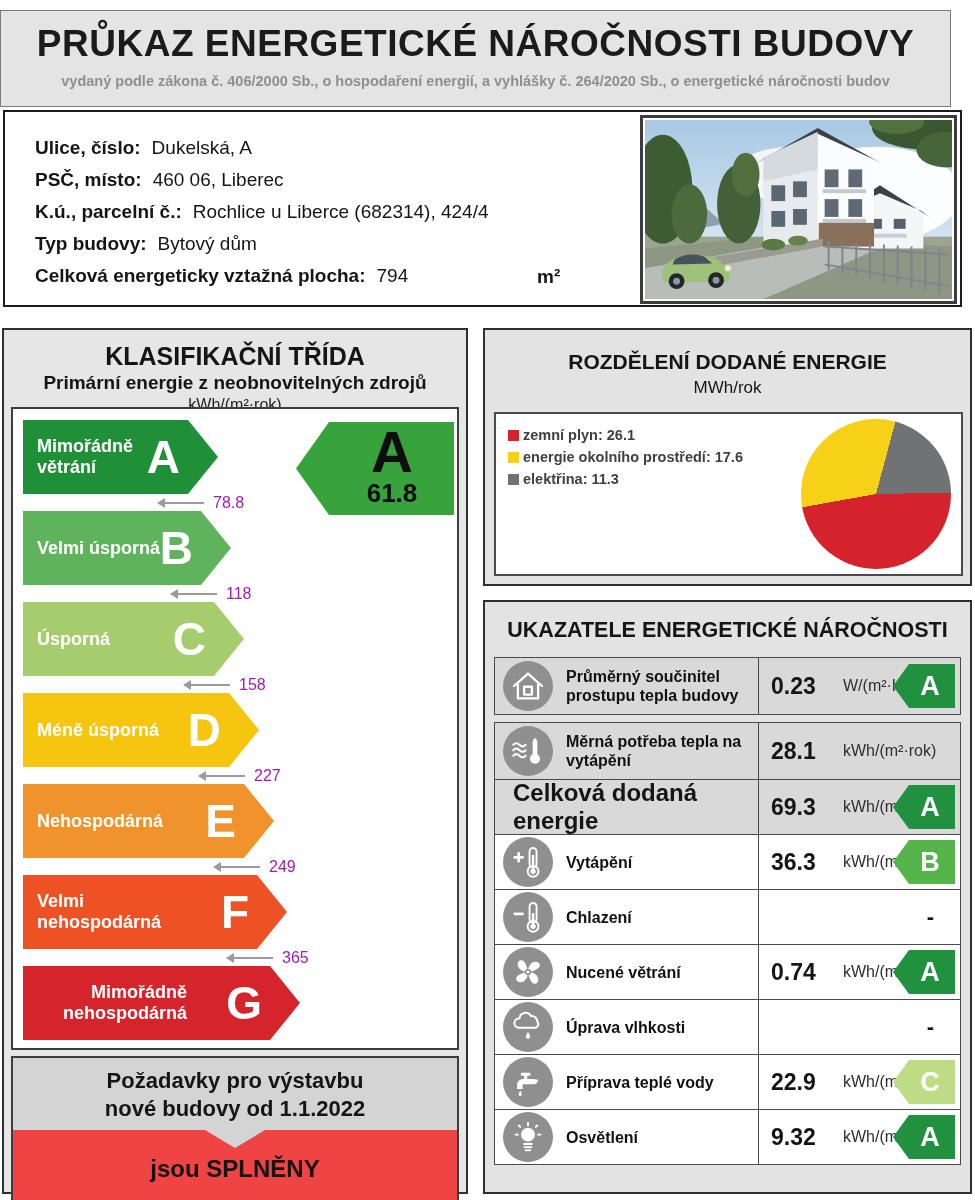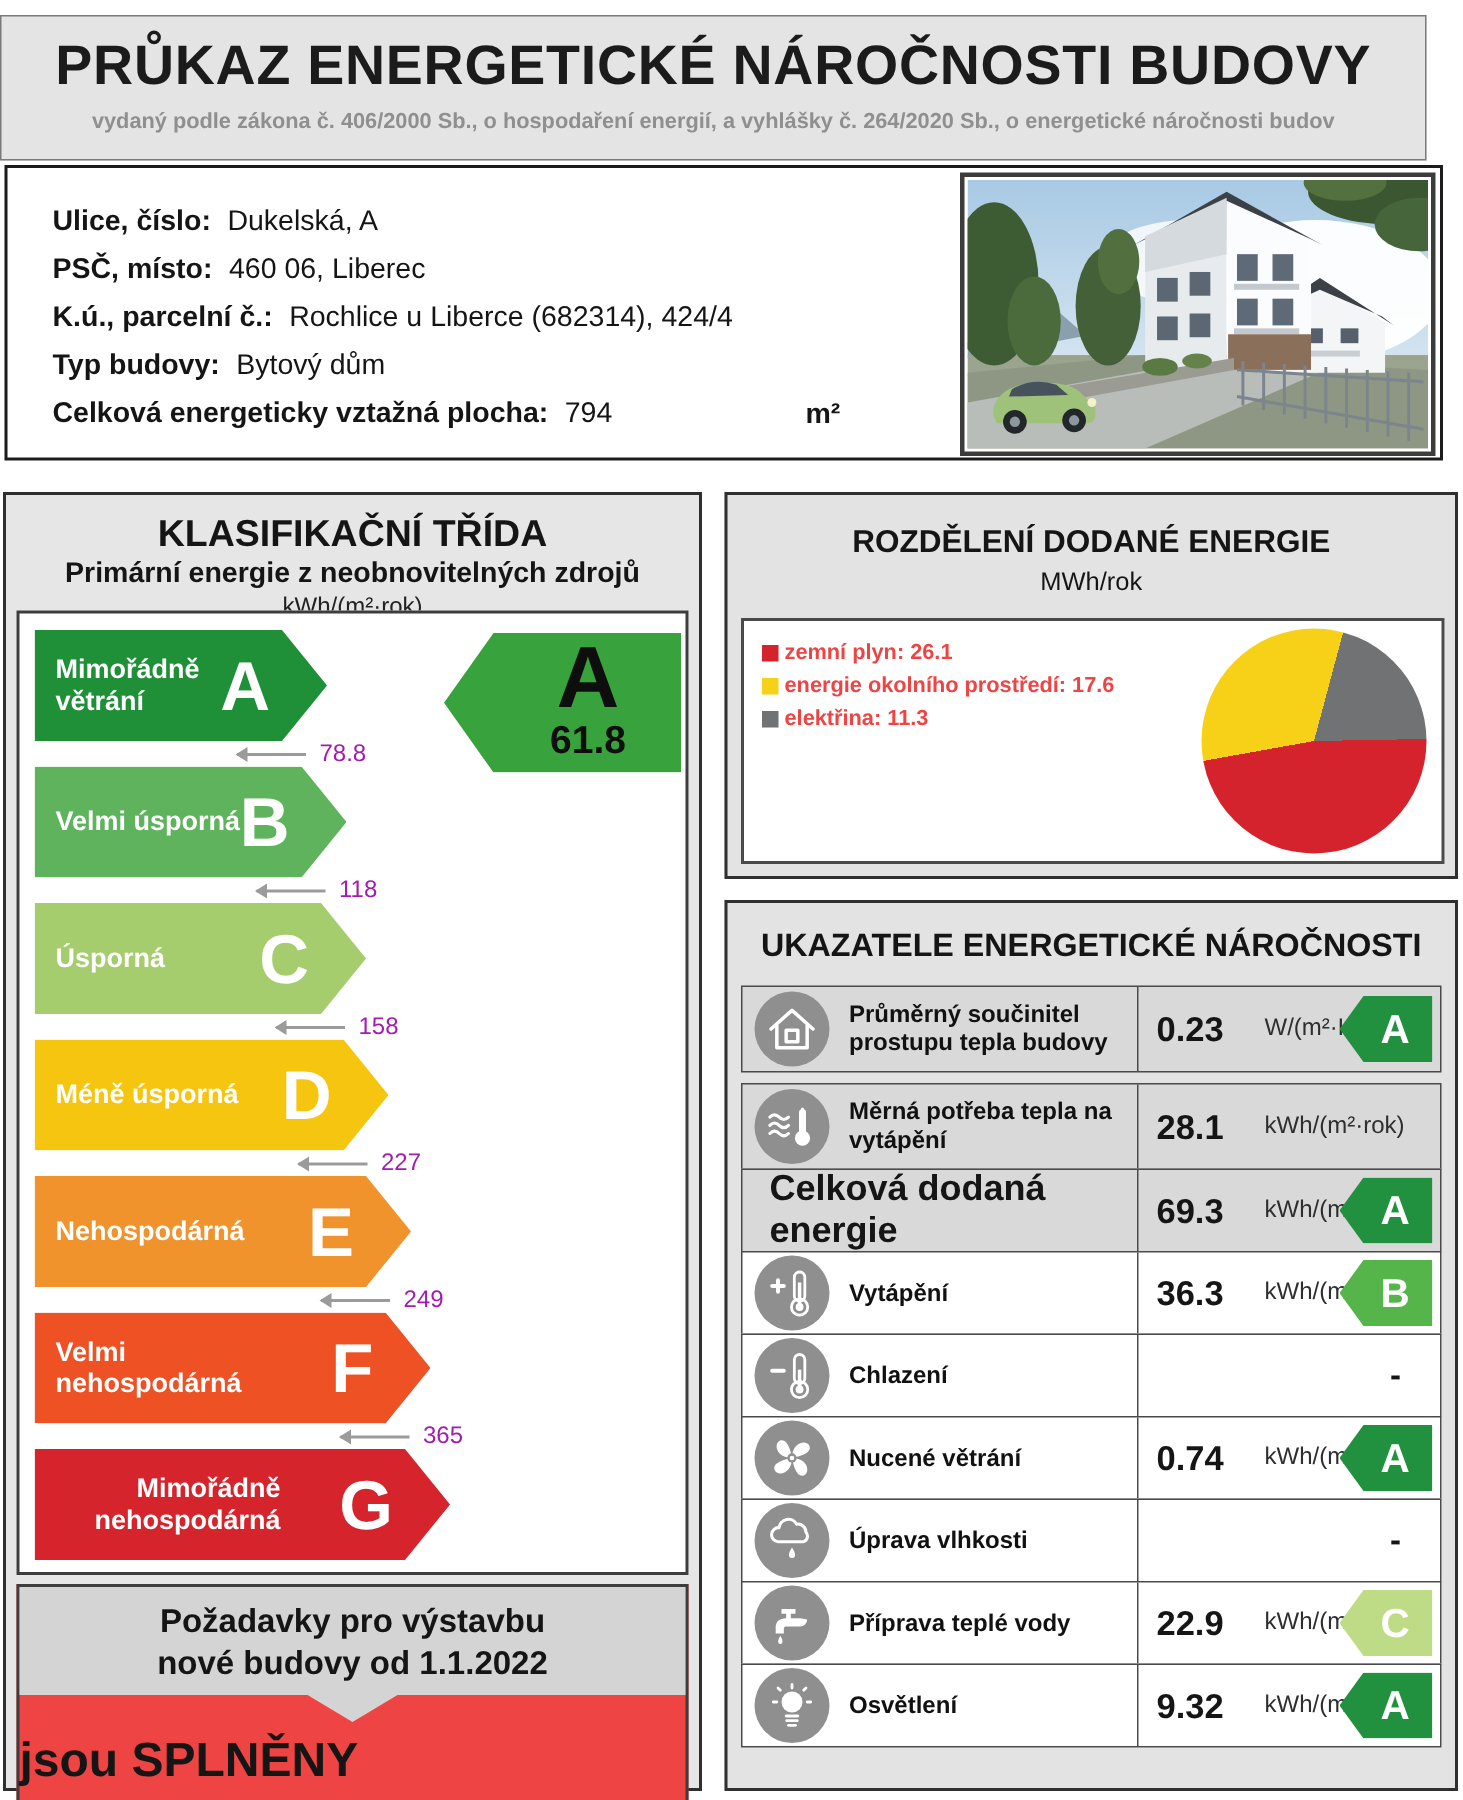--- a/index.html
+++ b/index.html
@@ -48,29 +48,29 @@
     color:#0e0e0e; text-align:center; padding-left:34px; }
   .indicator-letter { font-size:58px; font-weight:700; line-height:56px; margin-top:2px; }
   .indicator-value  { font-size:26px; font-weight:700; line-height:26px; }
   .req-box { position:absolute; top:726px; left:7px; width:448px; height:168px;
     background:#ef4444; border:2px solid #3d3d3d; }
   .req-head { position:relative; height:72px; background:#d4d4d4; text-align:center;
     font-size:22px; font-weight:700; line-height:28px; padding-top:9px; }
   .req-head::after { content:""; position:absolute; left:50%; bottom:-18px;
     transform:translateX(-50%); border-left:30px solid transparent;
     border-right:30px solid transparent; border-top:18px solid #d4d4d4; }
-  .req-result { text-align:left; font-size:32px; font-weight:700; margin-top:25px; }
+  .req-result { text-align:center; font-size:24px; font-weight:700; margin-top:25px; }
   
   .panel-pie { position:absolute; top:328px; left:483px; width:489px; height:258px;
     background:#e3e3e3; border:2px solid #2f2f2f; }
   .pie-title { margin-top:20px; text-align:center; font-size:21px; font-weight:700; }
   .pie-unit  { text-align:center; font-size:17px; margin-top:4px; }
   .pie-inner { position:absolute; left:9px; top:82px; width:469px; height:164px;
     background:#fff; border:2px solid #4a4a4a; }
-  .legend { position:absolute; left:12px; top:10px; font-size:14.5px; font-weight:700; color:#ef4444; }
+  .legend { position:absolute; left:12px; top:10px; font-size:14.5px; font-weight:700; color:#404040; }
   .legend-item { display:flex; align-items:center; height:22px; }
   .swatch { width:11px; height:11px; margin-right:4px; flex:none; }
   .pie { position:absolute; right:10px; top:5px; width:150px; height:150px; border-radius:50%; }
   
   .panel-ind { position:absolute; top:600px; left:483px; width:489px; height:594px;
     background:#e3e3e3; border:2px solid #2f2f2f; }
   .ind-title { margin-top:16px; text-align:center; font-size:21.5px; font-weight:700; }
   .ind-rows { position:absolute; left:9px; top:55px; width:467px; }
   .ind-row { position:relative; display:flex; height:58px; border:1px solid #4a4a4a;
     background:#d9d9d9; }

